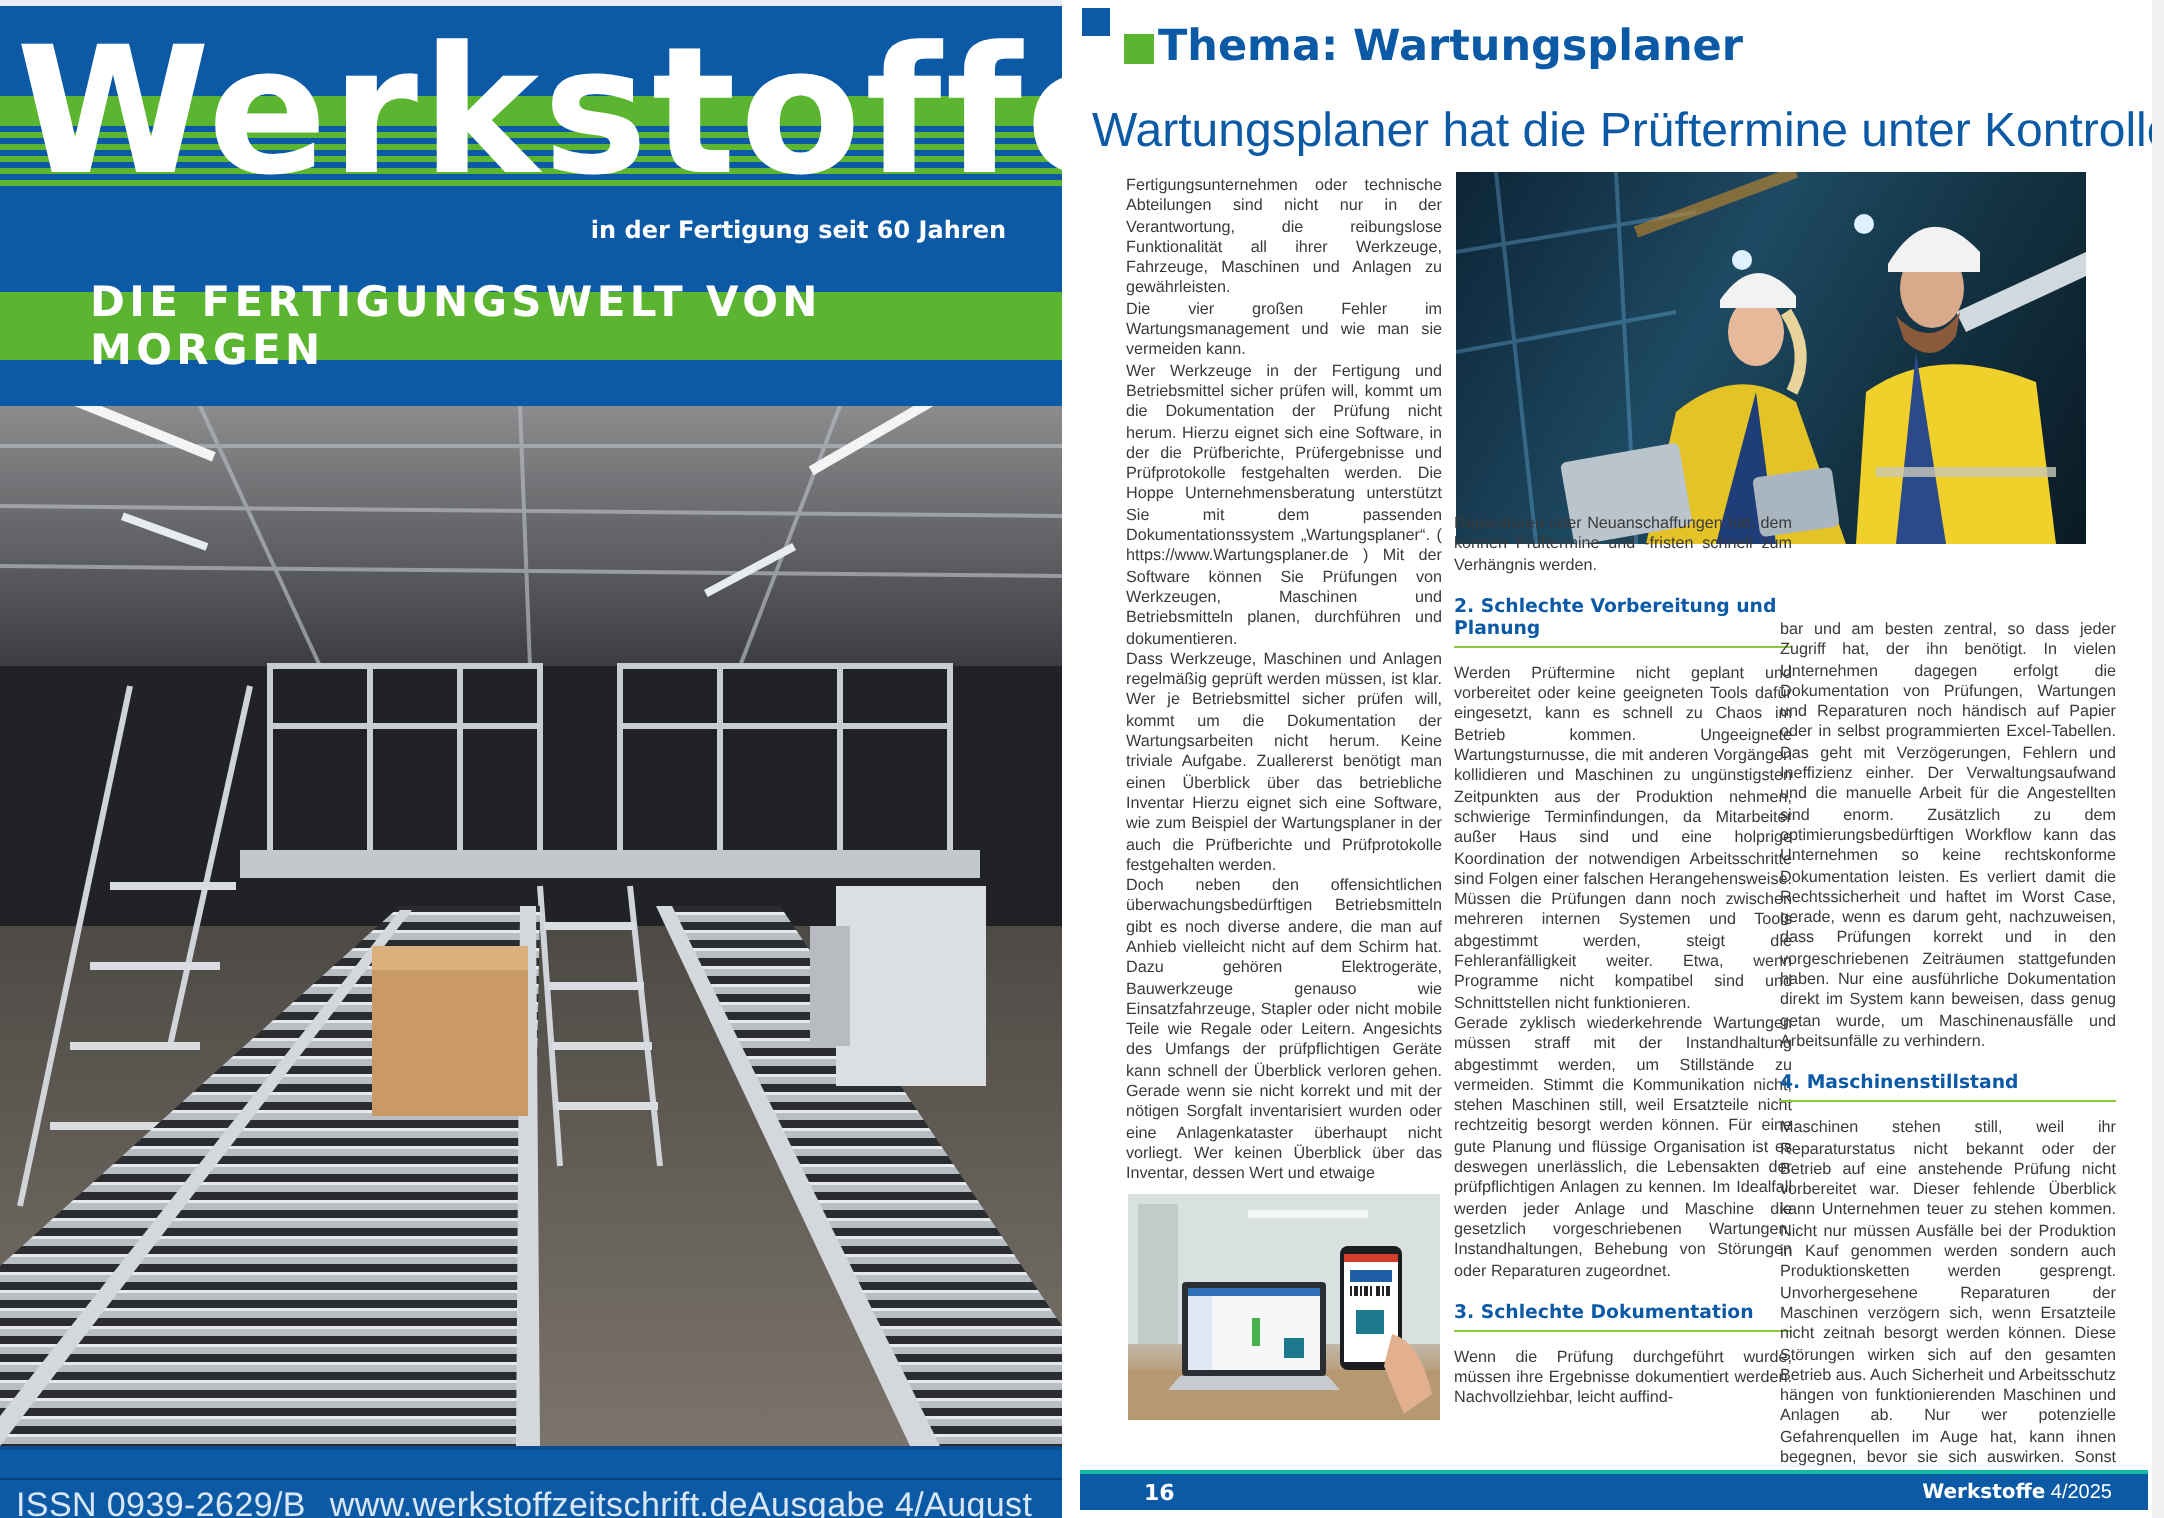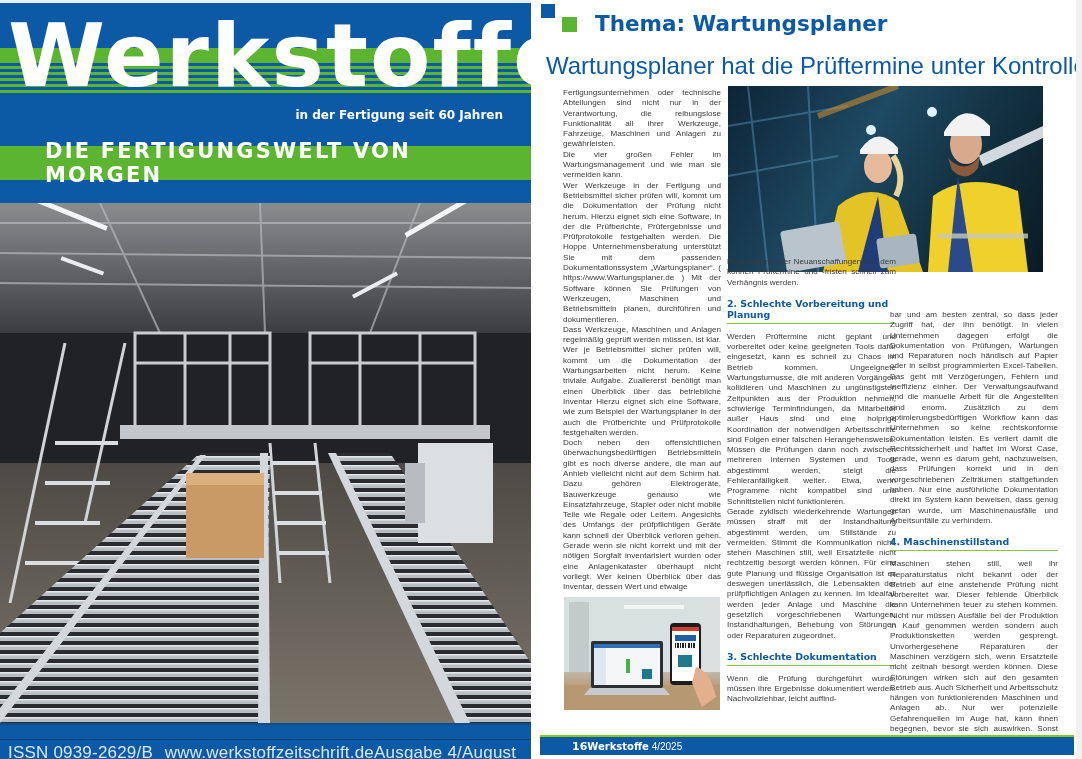--- a/index.html
+++ b/index.html
@@ -25,21 +25,21 @@
   .cover-footer { position: absolute; left: 0; top: 723px; width: 531px; height: 36px; background: #0c5aa6;
     border-top: 2px solid #0a4e92; }
   .cover-footer .rule { position: absolute; left: 0; top: 14px; width: 100%; height: 1px; background: #083f78; }
   .cover-footer .row { position: absolute; left: 8px; right: 10px; top: 18px; display: flex; justify-content: space-between;
     font-size: 17px; color: #d9e6f3; letter-spacing: 0.2px; }
 
   
   .page { position: absolute; left: 535px; top: 0; width: 547px; height: 759px; background: #ffffff; }
   .sq-blue { position: absolute; left: 6px; top: 4px; width: 14px; height: 14px; background: #0c5aa6; }
   .sq-green { position: absolute; left: 27px; top: 17px; width: 15px; height: 15px; background: #5cb531; }
-  .thema { position: absolute; left: 60px; top: 11px; font-family: "DejaVu Sans", sans-serif; font-weight: bold;
+  .thema { position: absolute; left: 44px; top: 11px; font-family: "DejaVu Sans", sans-serif; font-weight: bold;
     font-size: 21.5px; color: #0c5aa6; }
   .headline-row { position: absolute; left: 6px; right: 12px; top: 54px; height: 24px; display: flex; align-items: center; }
   .headline-row .lead { width: 18px; height: 2px; background: #5cb531; margin-right: 5px; margin-top: 8px; }
   .headline-row .tail { flex: 1; height: 2px; background: #5cb531; margin-left: 5px; margin-top: 8px; }
   .headline { font-size: 24px; color: #0c5aa6; white-space: nowrap; }
 
   .col { position: absolute; font-size: 8.1px; line-height: 10.3px; color: #3a3a3a; text-align: justify;
     font-family: "Liberation Sans", sans-serif; }
   .col p { margin: 0; }
   .col1 { left: 28px; top: 88px; width: 158px; }
@@ -48,21 +48,21 @@
 
   .sec-head { font-family: "DejaVu Sans", sans-serif; font-weight: bold; font-size: 9.4px; line-height: 11px; color: #0c5aa6;
     padding-bottom: 3px; border-bottom: 1.5px solid #8cc63f; margin: 10px 0 8px 0; text-align: left; }
 
   .photo-workers { position: absolute; left: 193px; top: 86px; width: 315px; height: 186px; overflow: hidden;
     background: linear-gradient(120deg, #0d2436 0%, #1e4a63 40%, #12303f 70%, #0a1a24 100%); }
   .photo-app { position: absolute; left: 29px; top: 597px; width: 156px; height: 113px; overflow: hidden;
     background: linear-gradient(to bottom, #dfe7e6 0%, #c7d1cf 55%, #b99b78 80%, #a88b6a 100%); }
 
   .page-footer { position: absolute; left: 5px; top: 735px; width: 534px; height: 20px; background: #0c5aa6;
-    border-top: 2px solid #84cc16; display: flex; align-items: center; padding: 0 18px 0 32px; }
+    border-top: 2px solid #14b8a6; display: flex; justify-content: space-between; align-items: center; padding: 0 18px 0 32px; }
   .page-footer .num { font-family: "DejaVu Sans", sans-serif; font-weight: bold; font-size: 11px; color: #ffffff; }
   .page-footer .mag { font-size: 10px; color: #ffffff; }
   .page-footer .mag b { font-family: "DejaVu Sans", sans-serif; }
   .page-edge { position: absolute; left: 541px; top: 0; width: 6px; height: 759px; background: #f1f1f1; }
 </style>
 </head>
 <body>
 
 <div class="cover">
   <div class="cover-top-line"></div>

